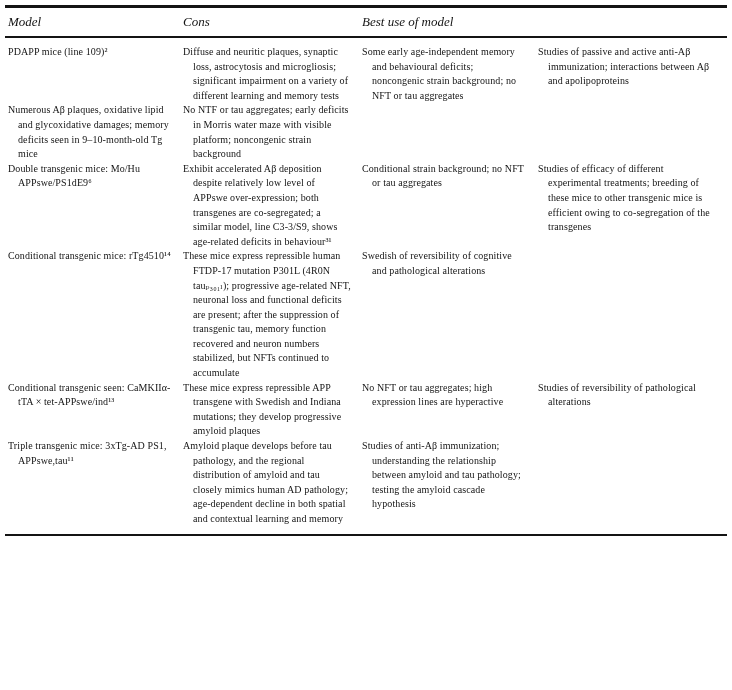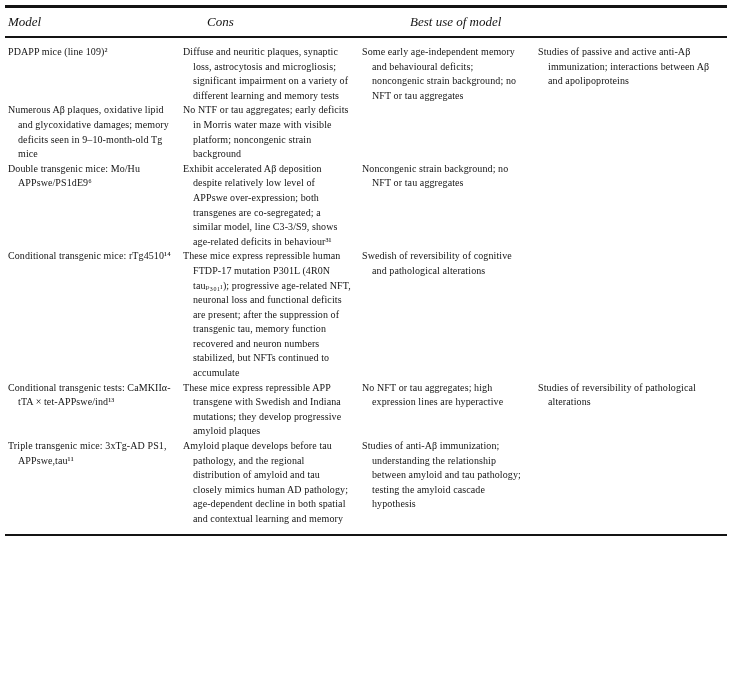--- a/index.html
+++ b/index.html
@@ -16,21 +16,21 @@
   .rule-top { height: 3px; }
   .rule-mid { height: 2px; }
   .rule-bottom { height: 2px; margin-top: 7px; }
 
   .grid-row {
     display: grid;
     grid-template-columns: 175px 179px 176px 1fr;
     align-items: start;
   }
 
-  .header-row { padding: 6px 0 7px 0; gap: 24px; }
+  .header-row { padding: 6px 0 7px 0; }
   .th {
     font-style: italic;
     font-size: 13px;
     line-height: 15px;
     padding-left: 3px;
   }
 
   .tbody { padding-top: 7px; }
 
   .cell {
@@ -68,31 +68,32 @@
       </div>
 
       <div class="grid-row">
         <div class="cell">Numerous Aβ plaques, oxidative lipid and glycoxidative damages; memory deficits seen in 9–10-month-old Tg mice</div>
         <div class="cell">No NTF or tau aggregates; early deficits in Morris water maze with visible platform; noncongenic strain background</div>
       </div>
 
       <div class="grid-row">
         <div class="cell">Double transgenic mice: Mo/Hu APPswe/PS1dE9⁶</div>
         <div class="cell">Exhibit accelerated Aβ deposition despite relatively low level of APPswe over-expression; both transgenes are co-segregated; a similar model, line C3-3/S9, shows age-related deficits in behaviour³¹</div>
-        <div class="cell">Noncongenic strain background; no NFT or tau aggregates</div>
+        <div class="cell">Conditional strain background; no NFT or tau aggregates</div>
+        <div class="cell">Studies of efficacy of different experimental treatments; breeding of these mice to other transgenic mice is efficient owing to co-segregation of the transgenes</div>
       </div>
 
       <div class="grid-row">
         <div class="cell">Conditional transgenic mice: rTg4510¹⁴</div>
         <div class="cell">These mice express repressible human FTDP-17 mutation P301L (4R0N tauₚ₃₀₁ₗ); progressive age-related NFT, neuronal loss and functional deficits are present; after the suppression of transgenic tau, memory function recovered and neuron numbers stabilized, but NFTs continued to accumulate</div>
         <div class="cell">Swedish of reversibility of cognitive and pathological alterations</div>
       </div>
 
       <div class="grid-row">
-        <div class="cell">Conditional transgenic tests: CaMKIIα-tTA × tet-APPswe/ind¹³</div>
+        <div class="cell">Conditional transgenic seen: CaMKIIα-tTA × tet-APPswe/ind¹³</div>
         <div class="cell">These mice express repressible APP transgene with Swedish and Indiana mutations; they develop progressive amyloid plaques</div>
         <div class="cell">No NFT or tau aggregates; high expression lines are hyperactive</div>
         <div class="cell">Studies of reversibility of pathological alterations</div>
       </div>
 
       <div class="grid-row">
         <div class="cell">Triple transgenic mice: 3xTg-AD PS1, APPswe,tau¹¹</div>
         <div class="cell">Amyloid plaque develops before tau pathology, and the regional distribution of amyloid and tau closely mimics human AD pathology; age-dependent decline in both spatial and contextual learning and memory</div>
         <div class="cell">Studies of anti-Aβ immunization; understanding the relationship between amyloid and tau pathology; testing the amyloid cascade hypothesis</div>
       </div>

